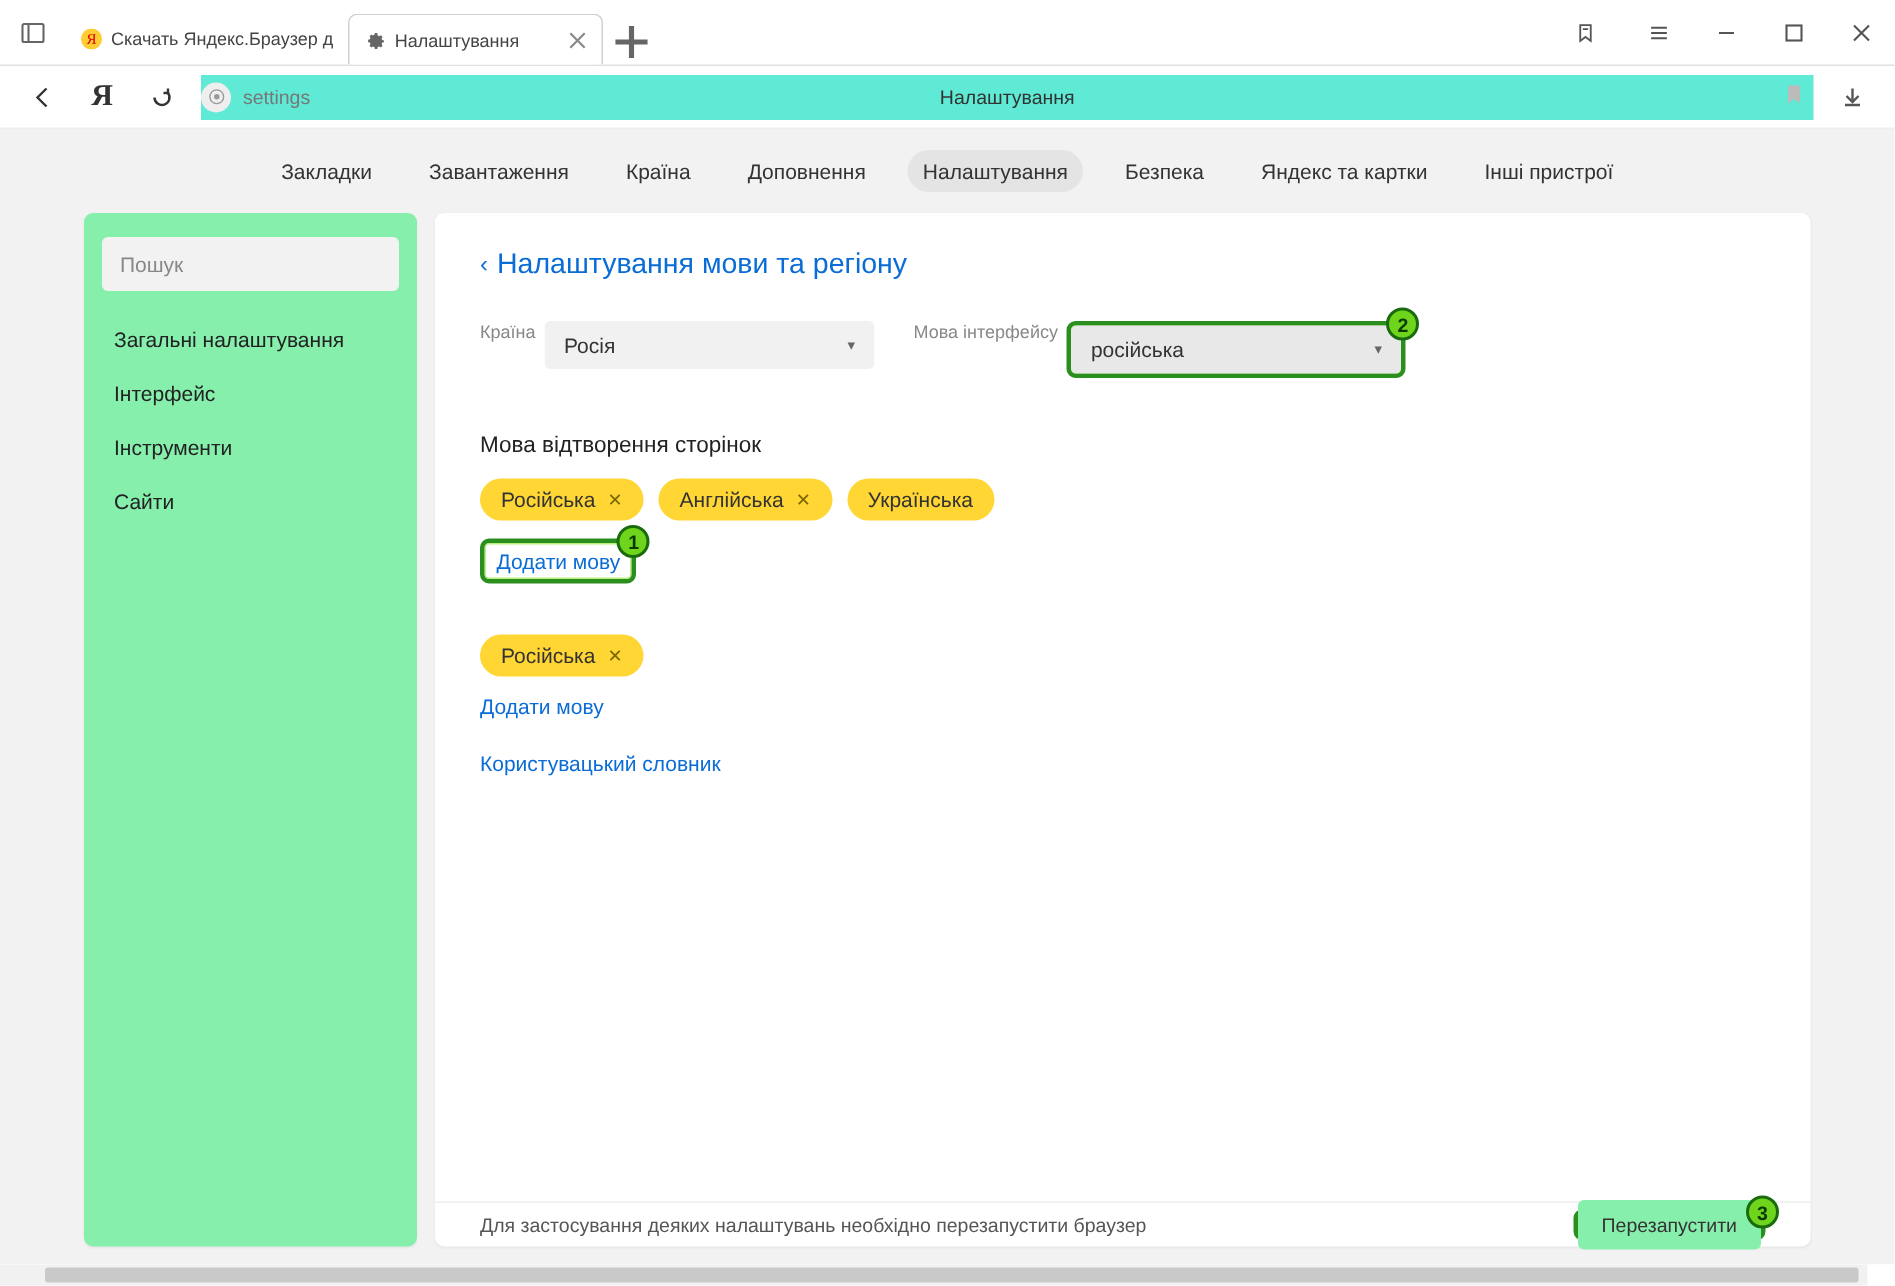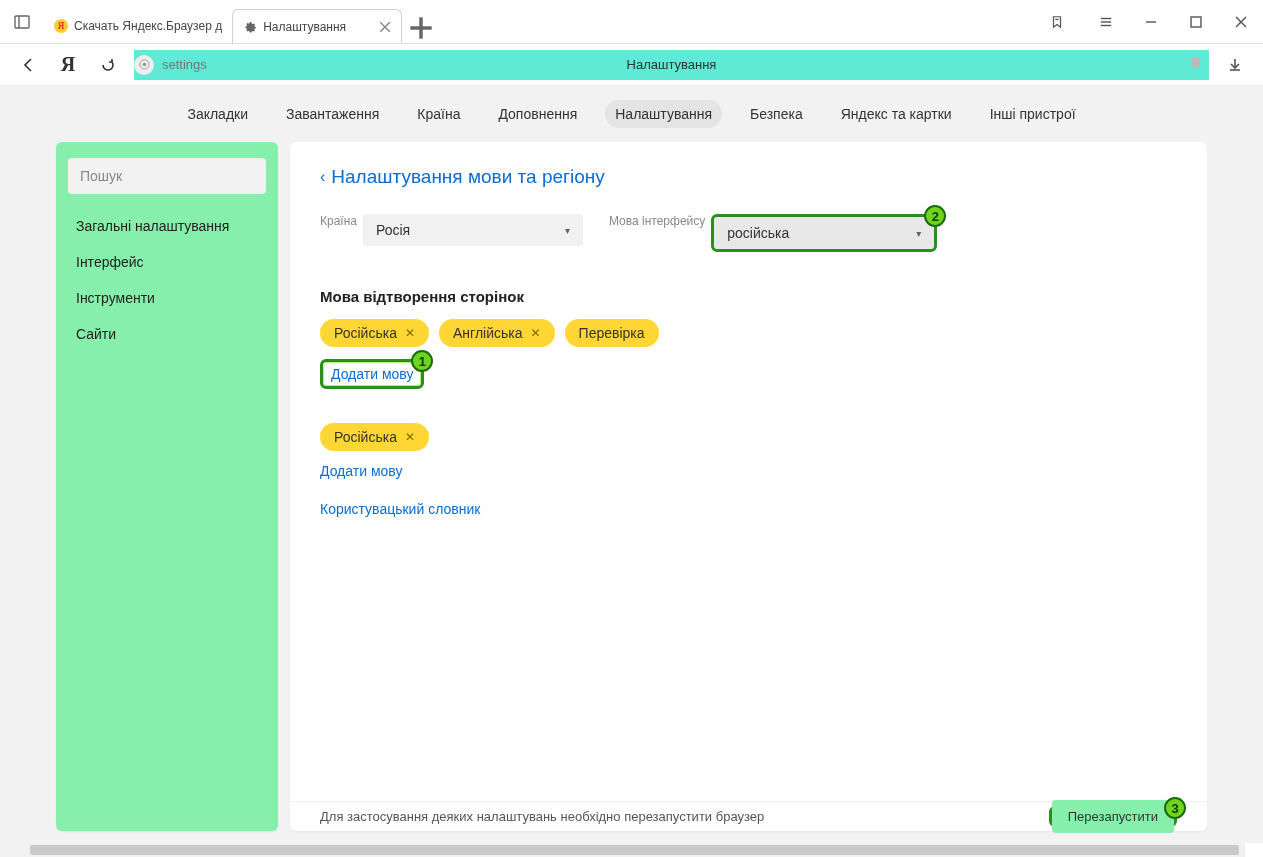--- a/index.html
+++ b/index.html
@@ -48,21 +48,21 @@
 .rightbody { padding:24px 30px; flex:1; overflow:auto; }
 .breadcrumb { display:flex; align-items:center; gap:6px; color:#0a6cd6; font-size:19px; margin-bottom:26px; cursor:pointer; }
 .breadcrumb .chev { font-size:16px; }
 
 .fields { display:flex; gap:26px; margin-bottom:36px; }
 .field { display:flex; flex-direction:row; gap:6px; }
 .field label { font-size:12px; color:#888; }
 .select { width:220px; height:32px; background:#f1f1f1; border-radius:4px; display:flex; align-items:center; justify-content:space-between; padding:0 12px; font-size:14px; color:#333; cursor:pointer; border:1px solid transparent; }
 .select .arr { font-size:10px; color:#666; }
 
-.section-h { font-size:15px; font-weight:bold; color:#222; margin-bottom:14px; }
+.section-h { font-size:15px; font-weight:normal; color:#222; margin-bottom:14px; }
 .section { margin-bottom:34px; }
 .pills { display:flex; flex-wrap:wrap; gap:10px; align-items:center; margin-bottom:12px; }
 .pill { background:#ffd633; border-radius:18px; padding:6px 14px; font-size:14px; display:flex; align-items:center; gap:8px; }
 .pill .x { color:#7a6800; font-size:12px; cursor:pointer; }
 .link { color:#0a6cd6; font-size:14px; cursor:pointer; display:inline-block; }
 .link + .link { margin-top:10px; }
 .linkstack { display:flex; flex-direction:column; gap:12px; }
 
 .footer { border-top:1px solid #eee; padding:4px 30px; display:flex; align-items:center; justify-content:space-between; font-size:13px; color:#555; }
 .restart-btn { background:#86efac; border-radius:4px; padding:9px 16px; font-size:13px; color:#333; cursor:pointer; }
@@ -239,21 +239,21 @@
           <div class="pills">
             <span class="pill">
                 <span>Російська</span>
                 <span class="x">✕</span>
               </span>
             <span class="pill">
                 <span>Англійська</span>
                 <span class="x">✕</span>
               </span>
             <span class="pill">
-                <span>Перевірка</span>
+                <span>Українська</span>
               </span>
           </div>
           <span class="hl hl-inline" style="border-radius:6px;">
             <span class="link" style="padding:4px 8px;">Додати мову</span>
             <span class="badge">1</span>
           </span>
         </div>
 
         <div class="section">
           <div class="pills">

